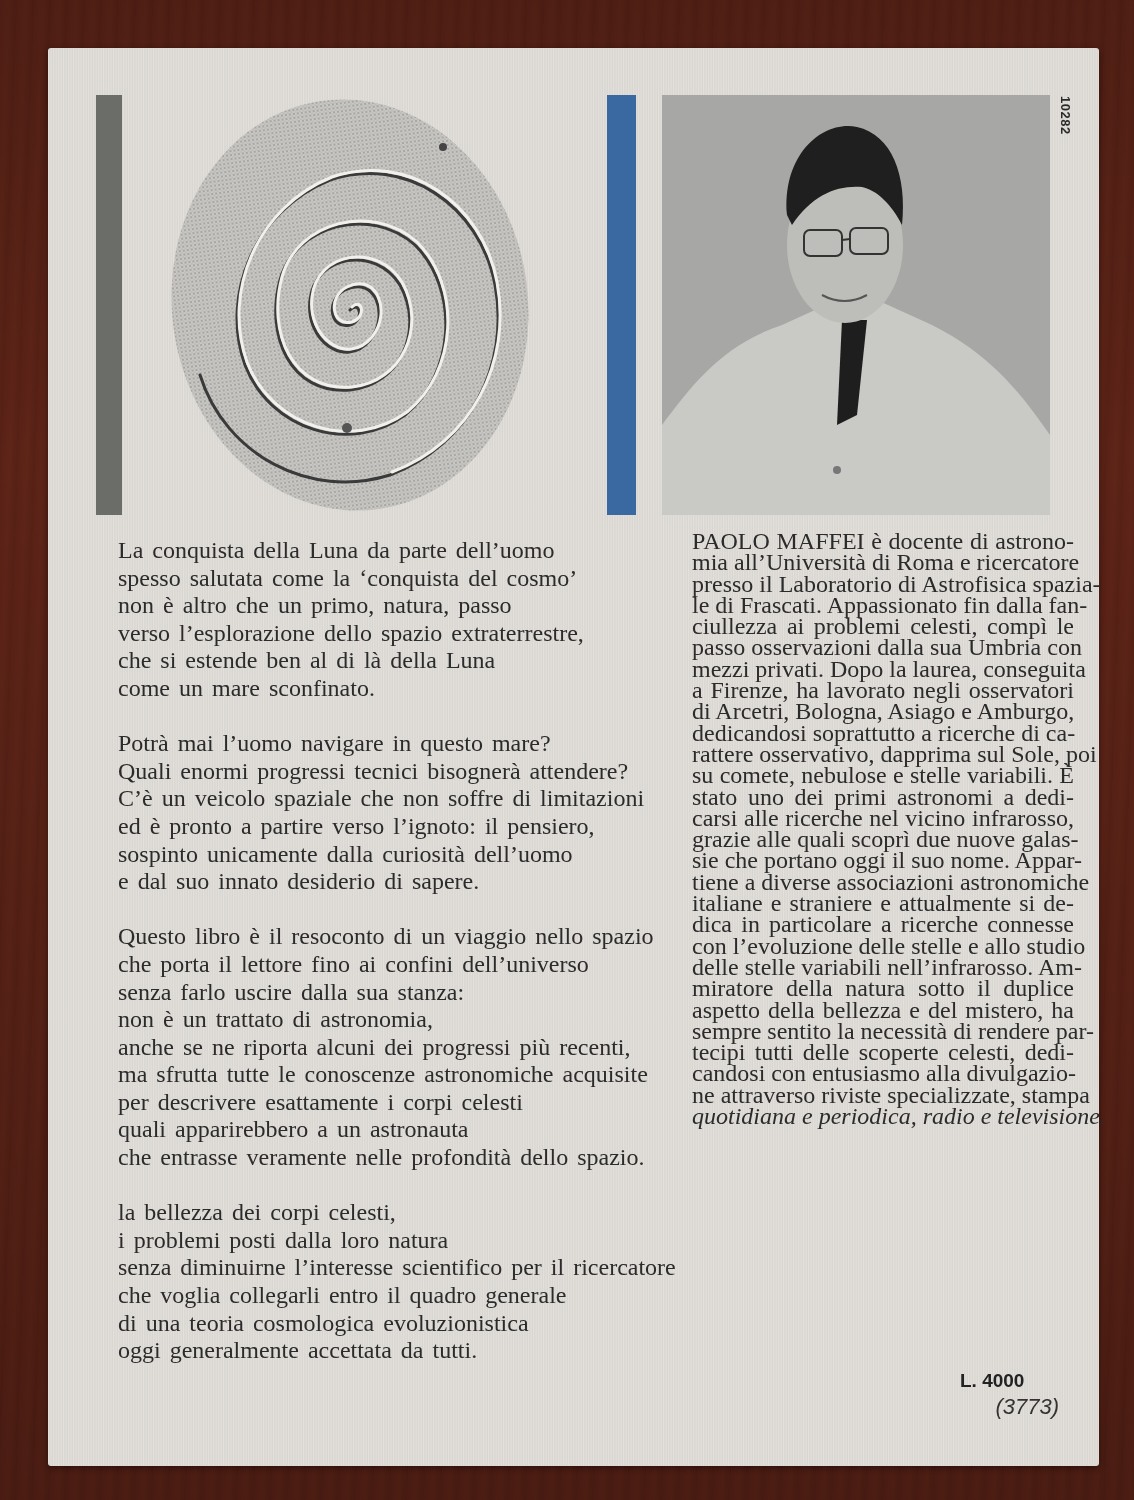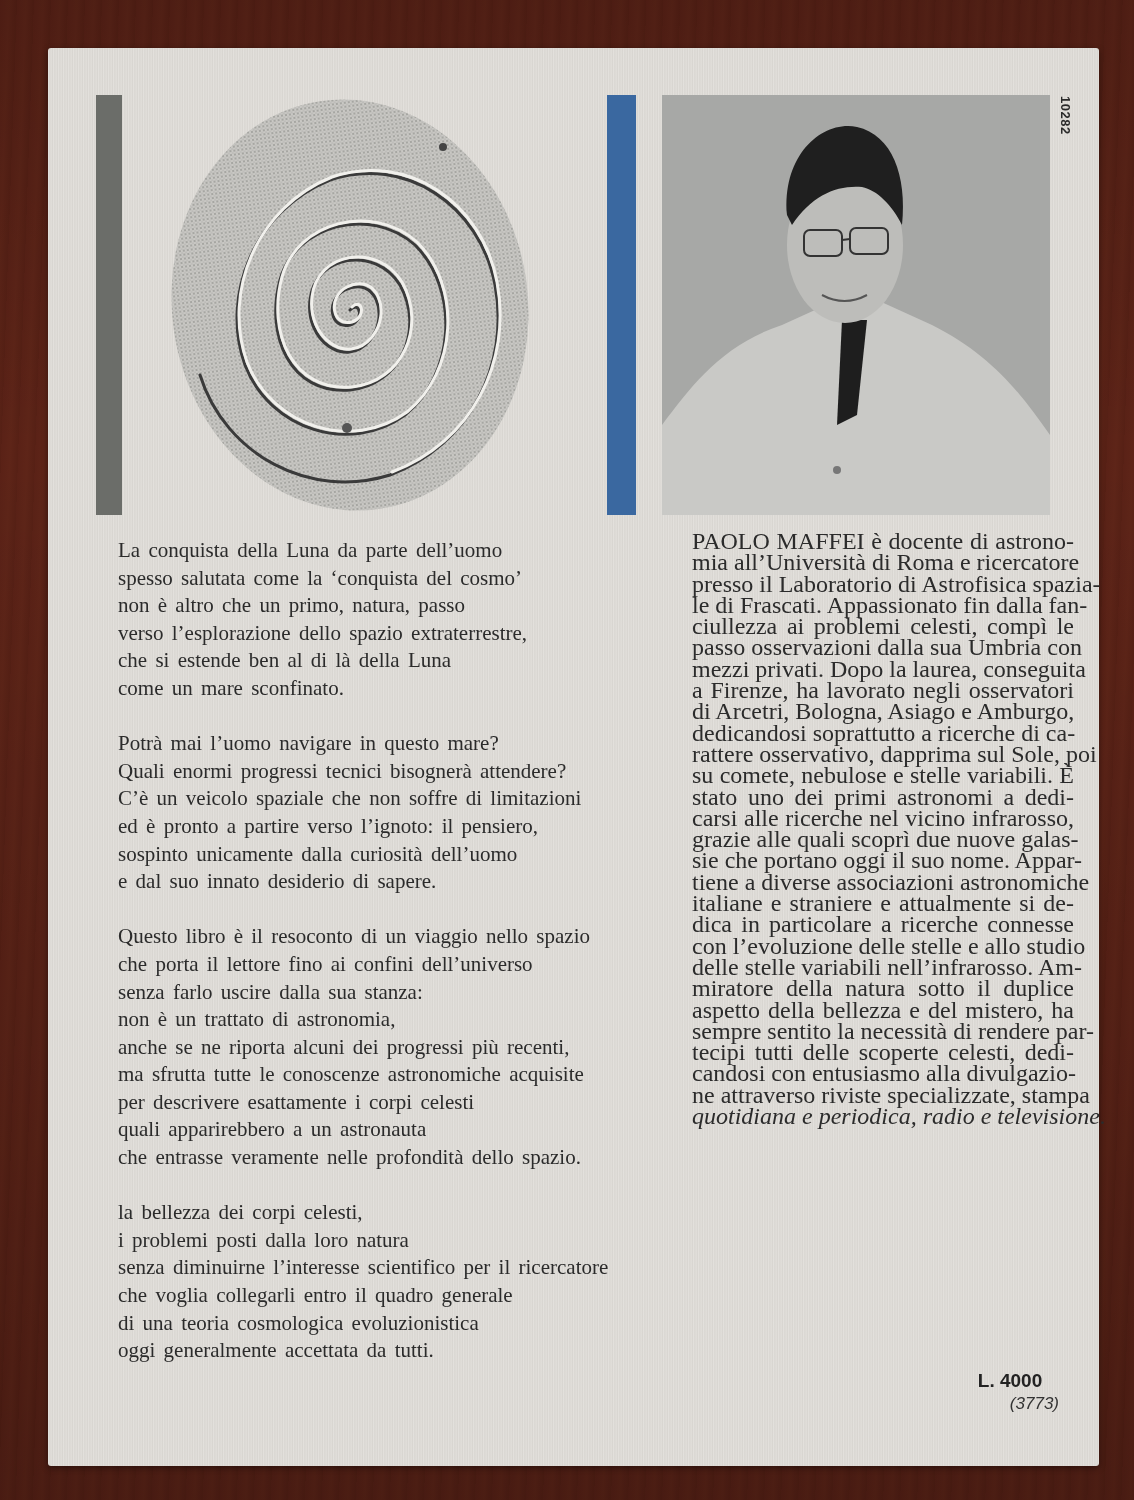--- a/index.html
+++ b/index.html
@@ -35,40 +35,40 @@
     background: #a9aaa8; overflow: hidden;
   }
   .code-vertical {
     position: absolute; left: 1058px; top: 96px;
     font-family: "Liberation Sans", sans-serif; font-weight: bold;
     font-size: 13px; color: #2a2a2a;
     writing-mode: vertical-rl; letter-spacing: 0.5px;
   }
   .left-text {
     position: absolute; left: 118px; top: 537px; width: 560px;
-    font-size: 21px; line-height: 27.6px; color: #2b2b2b;
+    font-size: 24px; line-height: 27.6px; color: #2b2b2b;
     word-spacing: 3px;
   }
   .left-text .para { margin: 0 0 27.6px 0; }
   .left-text .line { display: block; white-space: nowrap; }
   .right-text {
     position: absolute; left: 692px; top: 531px; width: 382px;
     font-size: 24px; line-height: 21.3px; color: #2b2b2b;
   }
   .right-text .line { display: block; white-space: nowrap; text-align: justify; text-align-last: justify; }
   .right-text .line.last { text-align-last: left; font-style: italic; }
   .price {
-    position: absolute; left: 960px; top: 1370px; width: 100px; text-align: center;
+    position: absolute; left: 960px; top: 1370px; width: 100px; text-align: left;
     font-family: "Liberation Sans", sans-serif; font-weight: bold;
     font-size: 19px; color: #222;
   }
   .price-code {
     position: absolute; left: 960px; top: 1394px; width: 99px; text-align: right;
     font-family: "Liberation Sans", sans-serif; font-style: italic;
-    font-size: 17px; color: #333;
+    font-size: 22px; color: #333;
   }
 </style>
 </head>
 <body>
 
 <div class="cover"></div>
 
 <div class="bar-grey"></div>
 
 <svg class="spiral-img" viewBox="0 0 380 420">

